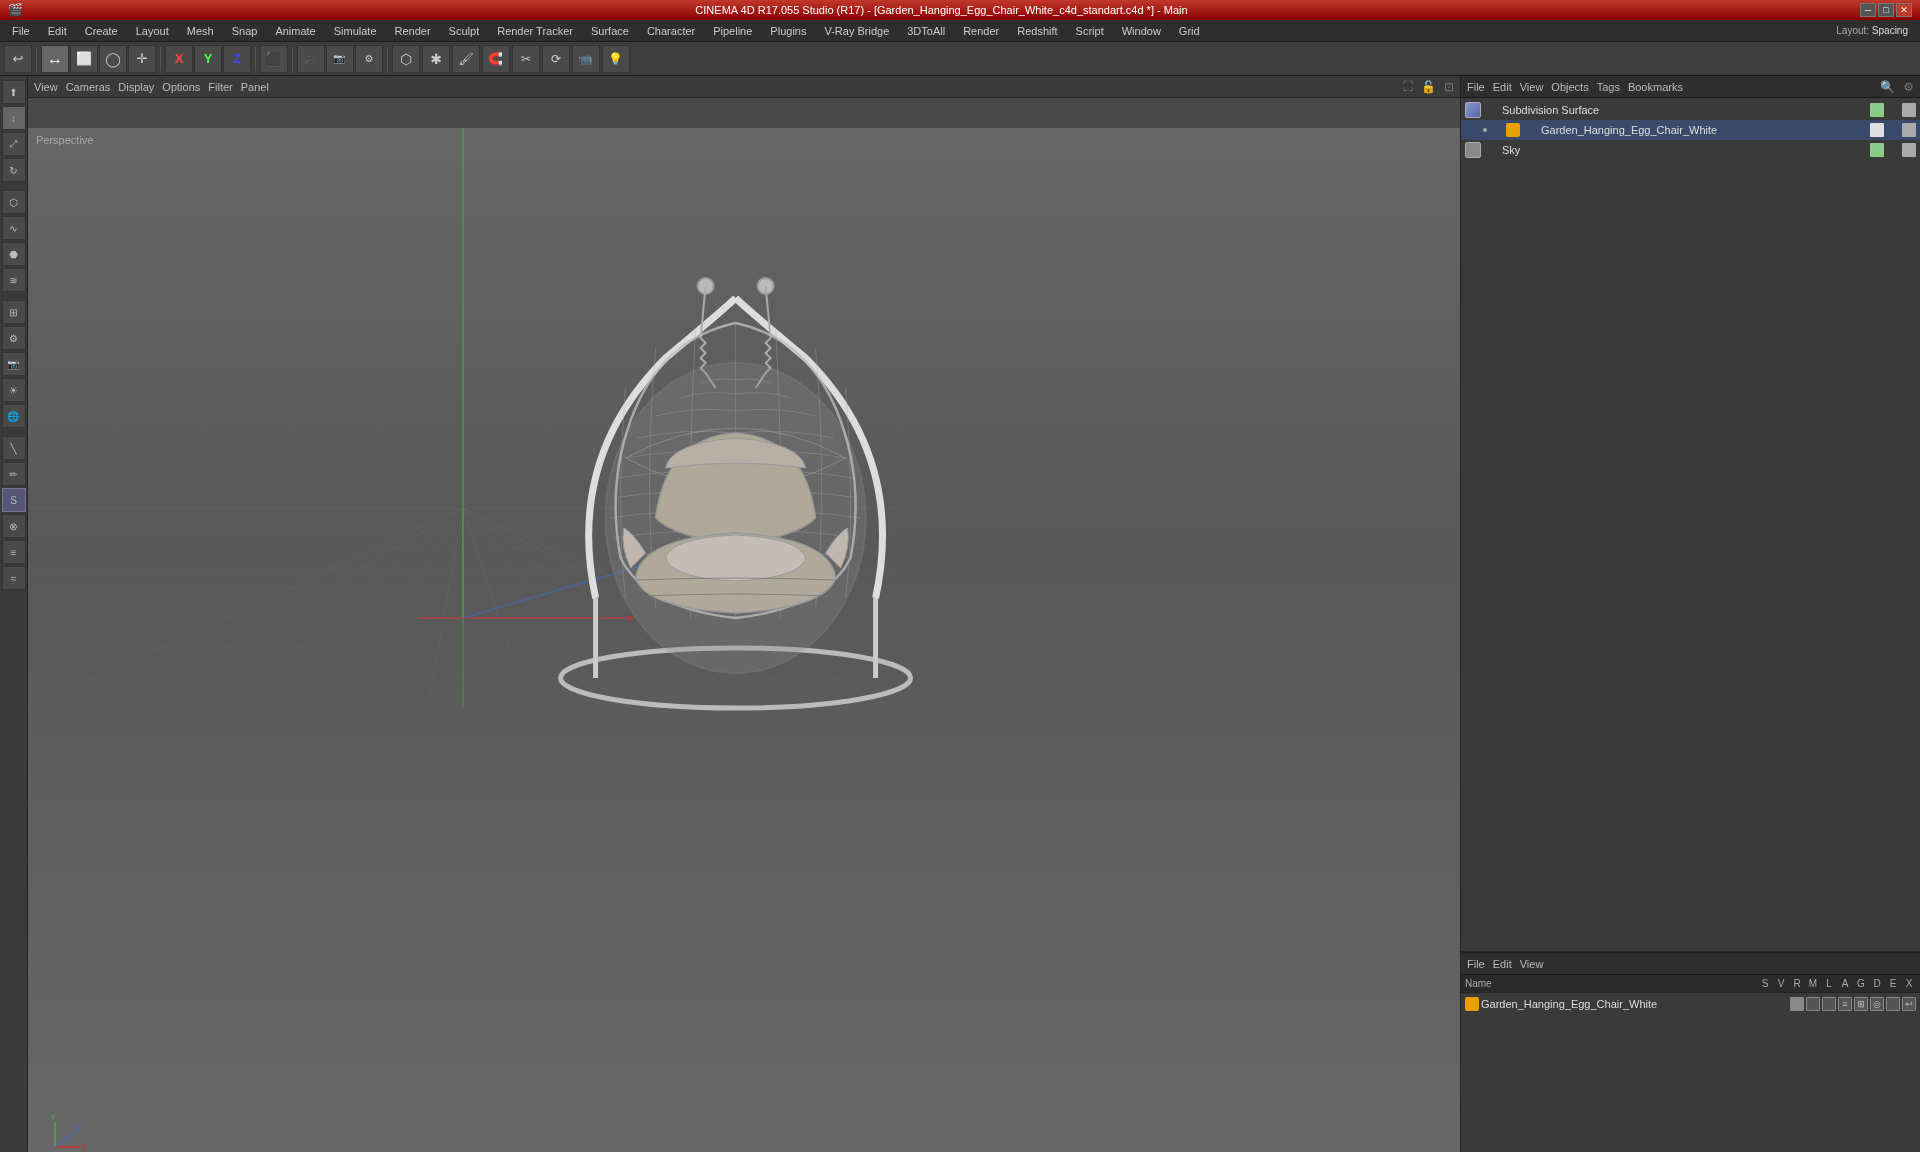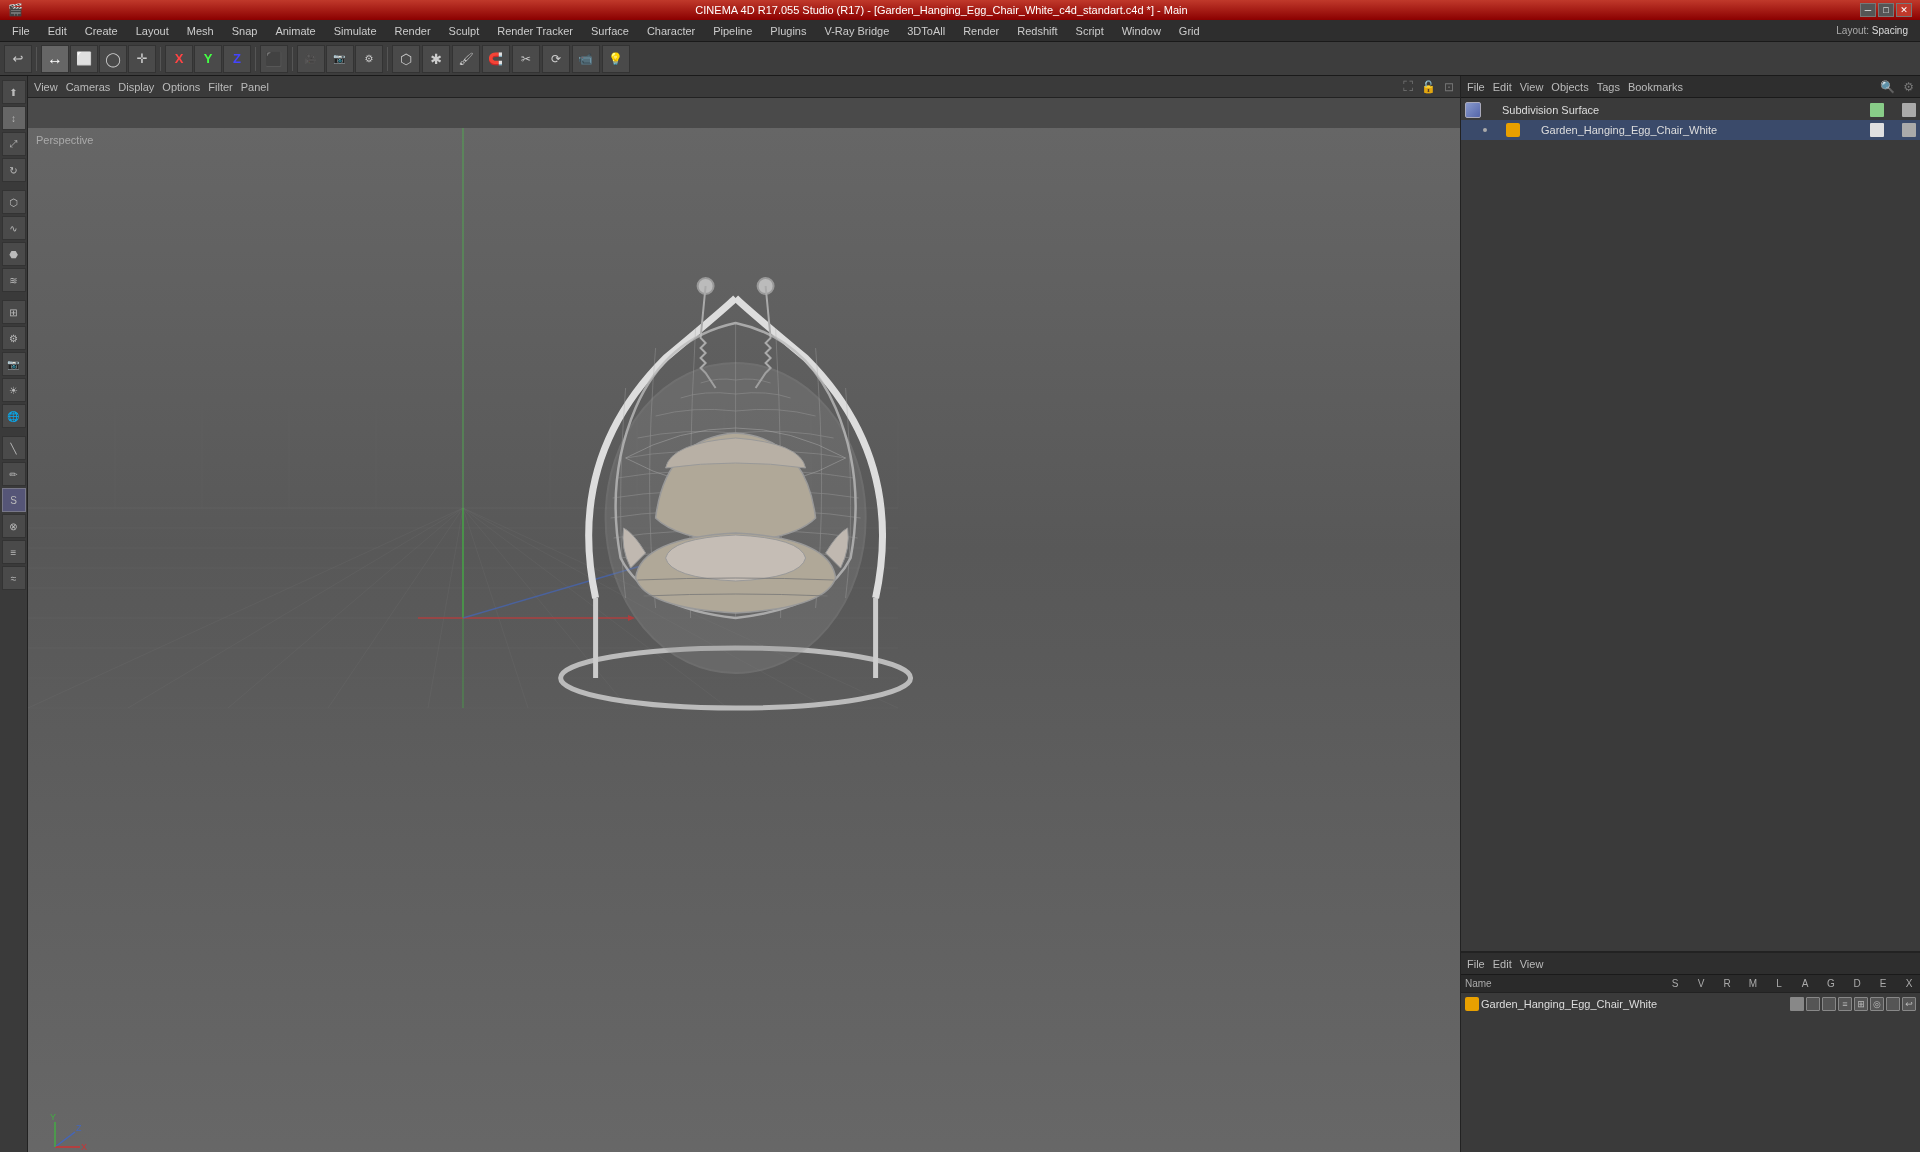--- a/index.html
+++ b/index.html
@@ -525,32 +525,38 @@
         </div>
 
         <div class="om-item" style="padding-left:22px;background:#3a4a6a;">
           <div style="width:4px;height:4px;background:#aaa;border-radius:50%;flex-shrink:0;"></div>
           <div style="width:14px;height:14px;background:#e8a000;border-radius:2px;flex-shrink:0;margin-left:2px;"></div>
           <span style="font-size:11px;color:#ddd;flex:1;margin-left:4px;white-space:nowrap;overflow:hidden;text-overflow:ellipsis;">Garden_Hanging_Egg_Chair_White</span>
           <div style="width:14px;height:14px;background:#e0e0e0;border-radius:1px;margin-left:2px;flex-shrink:0;"></div>
           <div style="width:14px;height:14px;background:#aaa;border-radius:1px;margin-left:1px;flex-shrink:0;"></div>
         </div>
 
+        <div class="om-item" style="padding-left:4px;">
+          <div style="width:16px;height:16px;background:#888;border-radius:2px;border:1px solid #aaa;flex-shrink:0;"></div>
+          <span style="font-size:11px;color:#ddd;flex:1;margin-left:4px;">Sky</span>
+          <div style="width:14px;height:14px;background:#88cc88;border-radius:1px;margin-left:2px;"></div>
+          <div style="width:14px;height:14px;background:#aaa;border-radius:1px;margin-left:1px;"></div>
+        </div>
       </div>
     </div>
 
     <div id="attributes-panel" style="height:200px;display:flex;flex-direction:column;">
       <div id="attr-header">
         <span class="panel-menu">File</span>
         <span class="panel-menu">Edit</span>
         <span class="panel-menu">View</span>
         <div style="flex:1;"></div>
       </div>
 
-      <div style="display:flex;align-items:center;background:#2a2a2a;height:18px;padding:0 4px;gap:12px;font-size:10px;color:#aaa;border-bottom:1px solid #222;">
+      <div style="display:flex;align-items:center;background:#2a2a2a;height:18px;padding:0 4px;gap:2px;font-size:10px;color:#aaa;border-bottom:1px solid #222;">
         <span style="flex:1;">Name</span>
         <span style="width:14px;text-align:center;">S</span>
         <span style="width:14px;text-align:center;">V</span>
         <span style="width:14px;text-align:center;">R</span>
         <span style="width:14px;text-align:center;">M</span>
         <span style="width:14px;text-align:center;">L</span>
         <span style="width:14px;text-align:center;">A</span>
         <span style="width:14px;text-align:center;">G</span>
         <span style="width:14px;text-align:center;">D</span>
         <span style="width:14px;text-align:center;">E</span>

